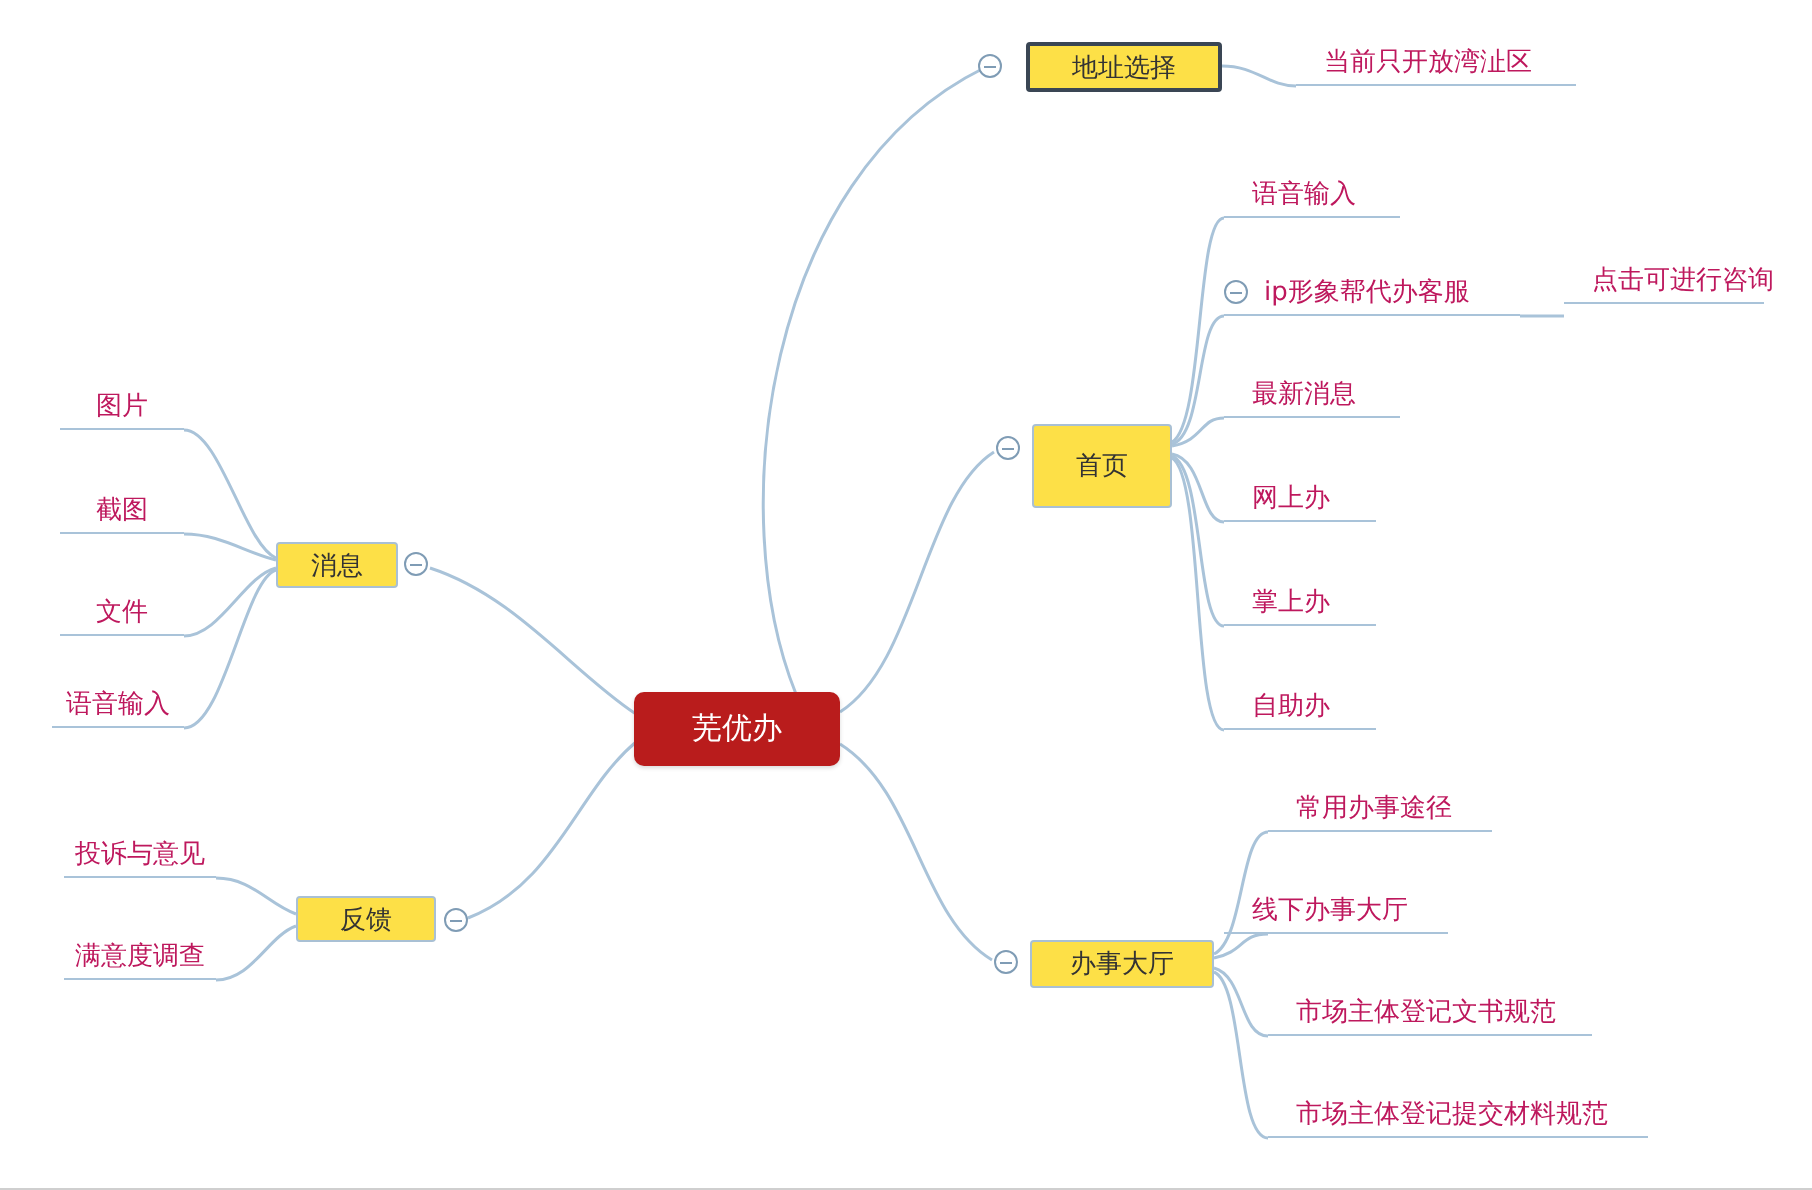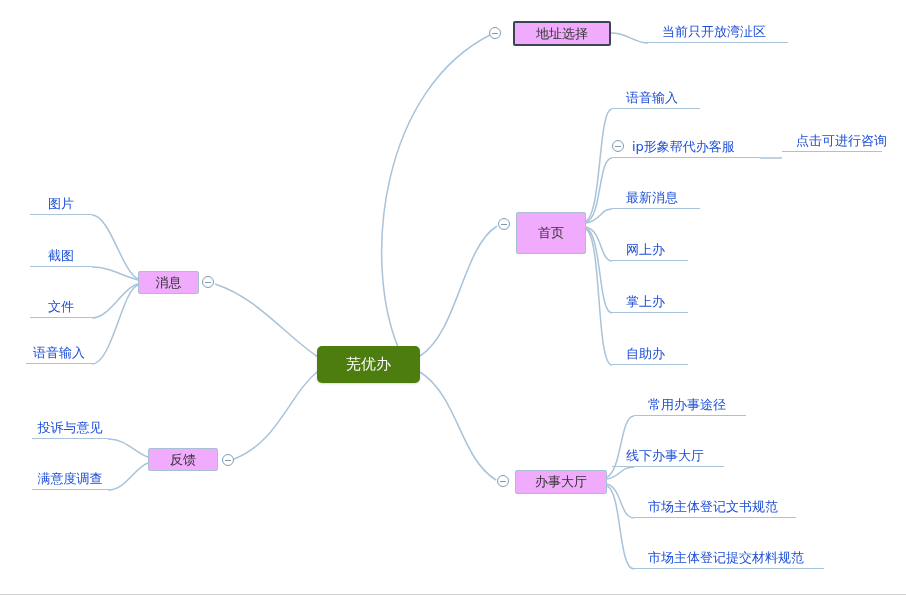--- a/index.html
+++ b/index.html
@@ -16,48 +16,48 @@
     border-bottom:1px solid #cfcfcf;
     background:#ffffff;
   }
   svg.edges{position:absolute;left:0;top:0;z-index:1;}
   svg.edges path{fill:none;stroke:#a9c3d9;stroke-width:1.5;}
 
   
   .root-node{
     position:absolute;z-index:3;
     left:317px;top:346px;width:103px;height:37px;
-    background:#4d7c0f;border-radius:5px;
+    background:#b91c1c;border-radius:5px;
     color:#ffffff;font-size:15px;font-weight:500;
     display:flex;align-items:center;justify-content:center;
     box-shadow:0 1px 2px rgba(0,0,0,0.15);
     cursor:default;
   }
 
   
   .box-node{
     position:absolute;z-index:3;
-    background:#f0abfc;
+    background:#fde047;
     border:1px solid #a9c0d4;
     border-radius:2px;
     color:#333333;font-size:13px;
     display:flex;align-items:center;justify-content:center;
     box-sizing:border-box;
     cursor:default;
   }
   .box-node.selected{
     border:2px solid #3a4654;
   }
 
   
   .twig{
     position:absolute;z-index:2;
     height:21px;line-height:19px;
     border-bottom:1px solid #a9c3d9;
-    color:#1d4ed8;font-size:13px;
+    color:#be185d;font-size:13px;
     box-sizing:border-box;
     padding:0 4px 0 14px;
     white-space:nowrap;
     cursor:default;
   }
   .twig.center{padding:0;text-align:center;}
 
   
   .collapse-icon{
     position:absolute;z-index:4;

